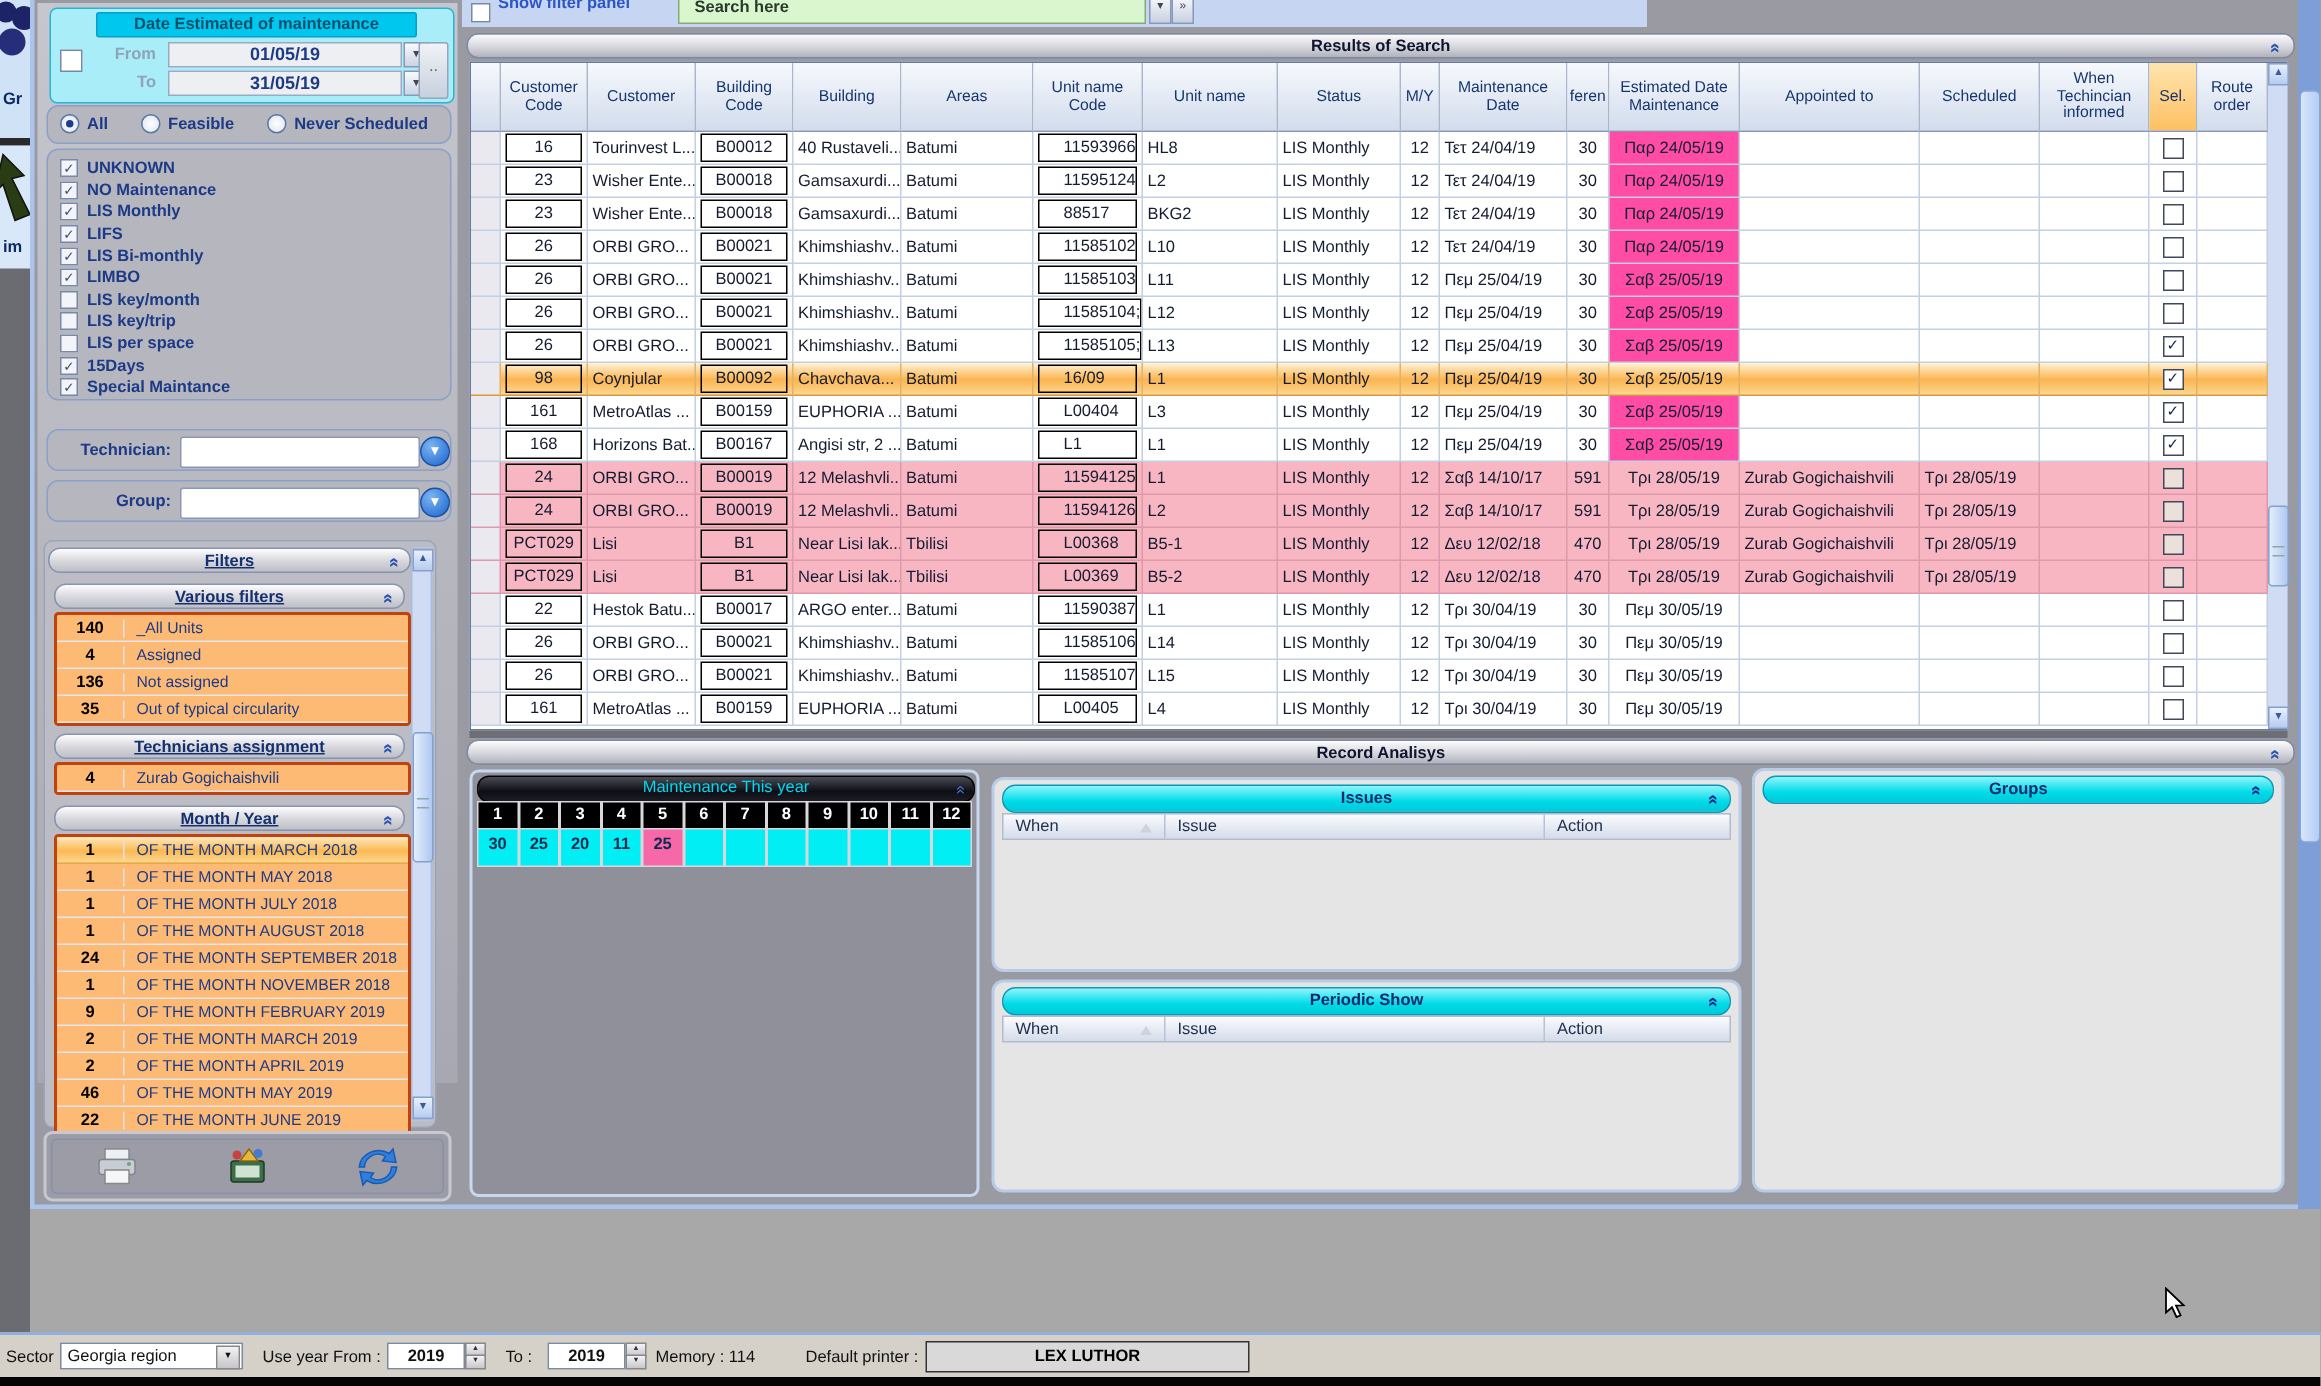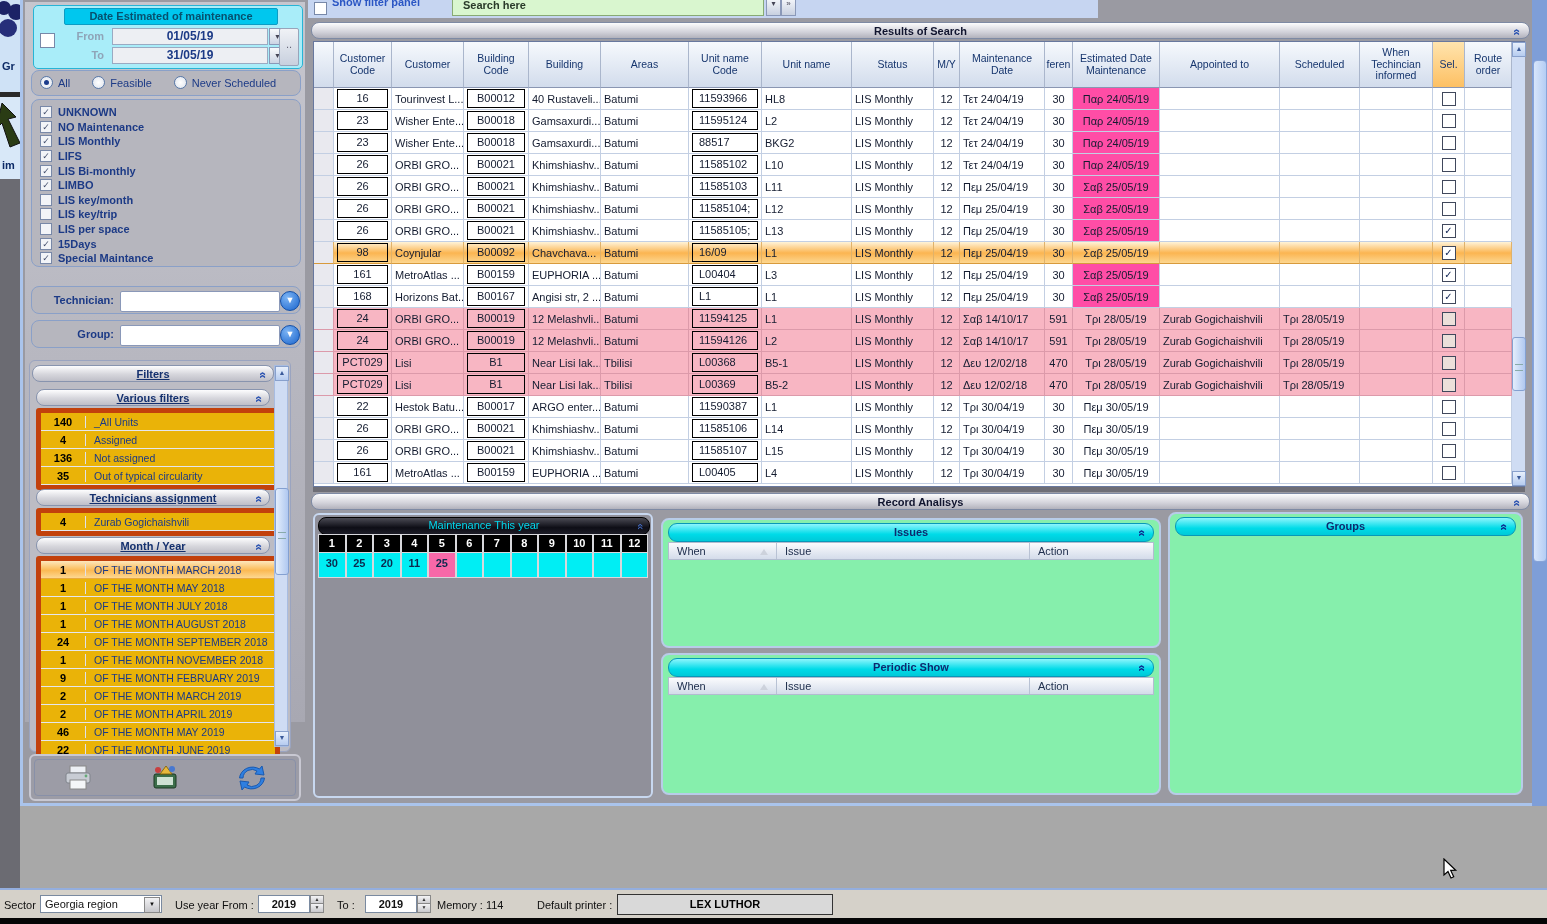--- a/index.html
+++ b/index.html
@@ -48,21 +48,21 @@
             box-sizing:border-box;text-align:center;font-size:7px;color:#445;line-height:15px;}
   #date-more{position:absolute;right:3px;top:22px;width:18px;height:36px;background:linear-gradient(#f0f2f6,#c8d0de);
              border:1px solid #98a4ba;border-radius:2px;text-align:center;color:#667;line-height:30px;}
 
   
   #radio-panel{left:6px;top:68px;width:270px;height:26px;}
   #radio-row{position:absolute;left:8px;top:5px;display:flex;gap:22px;}
   .radio-item{display:flex;align-items:center;gap:5px;}
   .radio{width:11px;height:11px;border-radius:50%;background:radial-gradient(#fff,#dde2ec);border:1px solid #5878a8;position:relative;}
   .radio.sel::after{content:"";position:absolute;left:3px;top:3px;width:5px;height:5px;border-radius:50%;background:#1c3c8c;}
-  .radio-label{color:#1c3a86;font-weight:normal;}
+  .radio-label{color:#1c3a86;font-weight:bold;}
 
   
   #chk-panel{left:6px;top:97px;width:270px;height:168px;}
   #type-filters{position:absolute;left:8px;top:5px;right:6px;}
   .chk-row{height:14.6px;display:flex;align-items:center;gap:6px;}
   .chk{width:10px;height:10px;background:#f2f4f8;border:1px solid #7888a8;font-size:9px;line-height:10px;color:#44506e;text-align:center;}
   .chk-label{color:#1c3a86;font-weight:bold;font-size:11px;}
 
   
   .combo-panel{left:6px;width:270px;height:28px;}
@@ -70,21 +70,21 @@
   .combo{position:absolute;left:88px;top:4px;width:158px;height:19px;background:#fff;border:1px solid #8a98b8;border-radius:2px;}
   .combo-btn{position:absolute;left:248px;top:4px;width:18px;height:18px;border-radius:50%;
              background:radial-gradient(circle at 35% 30%,#7cb4f4,#1a64cc);border:1px solid #1450a8;
              color:#fff;font-size:9px;text-align:center;line-height:17px;}
 
   
   #filters-block{left:4px;top:358px;width:262px;height:392px;background:#bcbcc4;border:1px solid #9aa4c0;border-radius:6px;box-sizing:border-box;}
   .pill{position:absolute;height:17px;background:linear-gradient(#fdfdfe,#d6d6dc 55%,#bfbfc8);border:1px solid #8894ae;border-radius:8px;
         text-align:center;font-weight:bold;color:#14306e;line-height:16px;box-sizing:border-box;text-decoration:underline;}
   .pill .chev{position:absolute;right:6px;top:1px;color:#2a52b0;font-weight:bold;transform:rotate(90deg);font-size:12px;}
-  .wlist{position:absolute;background:#eab308;border:5px solid #c2410c;border-radius:3px;overflow:hidden;}
+  .wlist{position:absolute;background:#fdba74;border:2px solid #c2410c;border-radius:3px;overflow:hidden;}
   .list-row{display:flex;height:17px;border-bottom:1px solid #e4e6ee;align-items:center;}
   .list-row.sel{background:linear-gradient(#fde7bd,#fbb953 55%,#fdd892);border-bottom:1px solid #e8a940;}
   .list-count{width:44px;text-align:center;font-weight:bold;color:#000;border-right:1px solid #e0e2ea;font-size:11px;}
   .list-label{padding-left:8px;color:#1c3a86;font-size:10.5px;white-space:nowrap;}
 
   
   .sb-v{position:absolute;width:14px;background:#cfdcf3;border:1px solid #a8bce0;box-sizing:border-box;}
   .sb-btn{position:absolute;left:0;width:12px;height:13px;background:linear-gradient(#e8f0fc,#b6ccf0);border:1px solid #88a0cc;
           font-size:7px;color:#3a5a9a;text-align:center;line-height:12px;}
   .sb-thumb{position:absolute;left:0;width:12px;background:linear-gradient(90deg,#e4eefc,#b0c8f0);border:1px solid #84a0d0;border-radius:3px;}
@@ -108,40 +108,40 @@
   #thead .th{background:linear-gradient(#f6f9fd,#d2dcec);border-right:1px solid #aab6cc;border-bottom:1px solid #8a96b2;
              color:#17366e;font-size:10.5px;display:flex;align-items:center;justify-content:center;text-align:center;
              line-height:11.5px;padding:0 1px;box-sizing:border-box;overflow:hidden;}
   #thead .th.sel-h{background:linear-gradient(#ffe4ae,#fdc063);}
   #tbody{position:absolute;left:0;top:46px;width:1198px;}
   .trow{height:22px;background:#fff;}
   .trow .td{border-right:1px solid #c3cfe3;border-bottom:1px solid #c3cfe3;font-size:11px;color:#141c30;
             display:flex;align-items:center;padding:0 3px;box-sizing:border-box;overflow:hidden;white-space:nowrap;}
   .trow .tind{background:#e9e9ef;padding:0;}
   .trow .td .box{border:1px solid #000;background:transparent;flex:1;text-align:center;height:17px;line-height:16px;}
-  .trow .td .box.left{text-align:left;padding-left:6px;}
+  .trow .td .box.left{text-align:left;padding-left:16px;}
   .td.c-my,.td.c-ref{justify-content:center;}
   .td.c-est{justify-content:center;}
   .td.c-est.hot{background:#ff4da6;}
   .trow.r-pink{background:#f8b6c3;}
   .trow.r-pink .td{border-right-color:#dc9aaa;border-bottom-color:#dc9aaa;}
   .trow.r-sel{background:linear-gradient(#fff3d8,#fbb551 50%,#fdda96);}
   .trow.r-sel .td{border-right-color:#e0b26a;border-bottom-color:#d89a3c;}
   .wchk{width:12px;height:12px;background:#fff;border:1px solid #40485c;margin:0 auto;font-size:10px;line-height:11px;
         text-align:center;color:#0c2050;font-weight:bold;}
   .r-pink .wchk{background:#ece0da;}
 
   
   #tv-scroll{position:absolute;left:1198px;top:0;width:13px;height:444px;background:#cfdcf3;}
 
   
   #tbl-bottom{left:290px;top:487px;width:1212px;height:5px;background:#6e6e76;}
 
   
-  .panelbox{position:absolute;border:2px solid #b8cce8;border-radius:8px;background:#86efac;box-sizing:border-box;}
+  .panelbox{position:absolute;border:2px solid #b8cce8;border-radius:8px;background:#e5e5e5;box-sizing:border-box;}
   .cyan-pill{position:absolute;left:5px;right:5px;top:3px;height:17px;border-radius:9px;
              background:linear-gradient(#8df5fc,#00dbe8 60%,#00c9d8);border:1px solid #0898b8;
              text-align:center;font-weight:bold;color:#0c2a6e;line-height:16px;}
   .cyan-pill .chev{position:absolute;right:7px;top:1px;color:#0c2a8e;font-weight:bold;transform:rotate(90deg);font-size:12px;}
   .colhdr{position:absolute;left:5px;right:5px;top:22px;height:18px;background:linear-gradient(#fafbfd,#d4dcea);
           border:1px solid #b2bcd0;display:flex;box-sizing:border-box;}
   .colhdr .col{border-right:1px solid #b8c2d4;color:#20304e;padding:2px 0 0 8px;box-sizing:border-box;position:relative;}
   .sorttri{position:absolute;right:8px;top:6px;width:0;height:0;border-left:4px solid transparent;border-right:4px solid transparent;
            border-bottom:6px solid #cdd2dc;}
 

